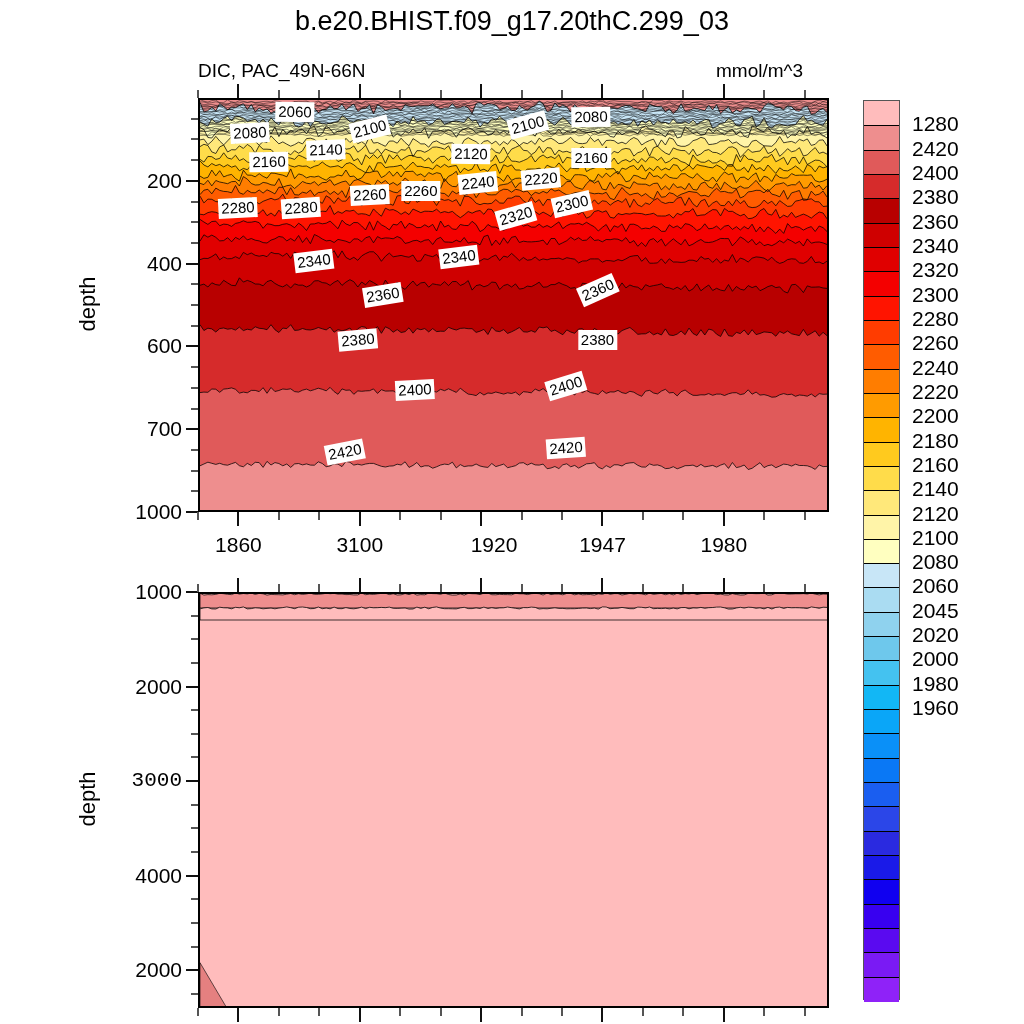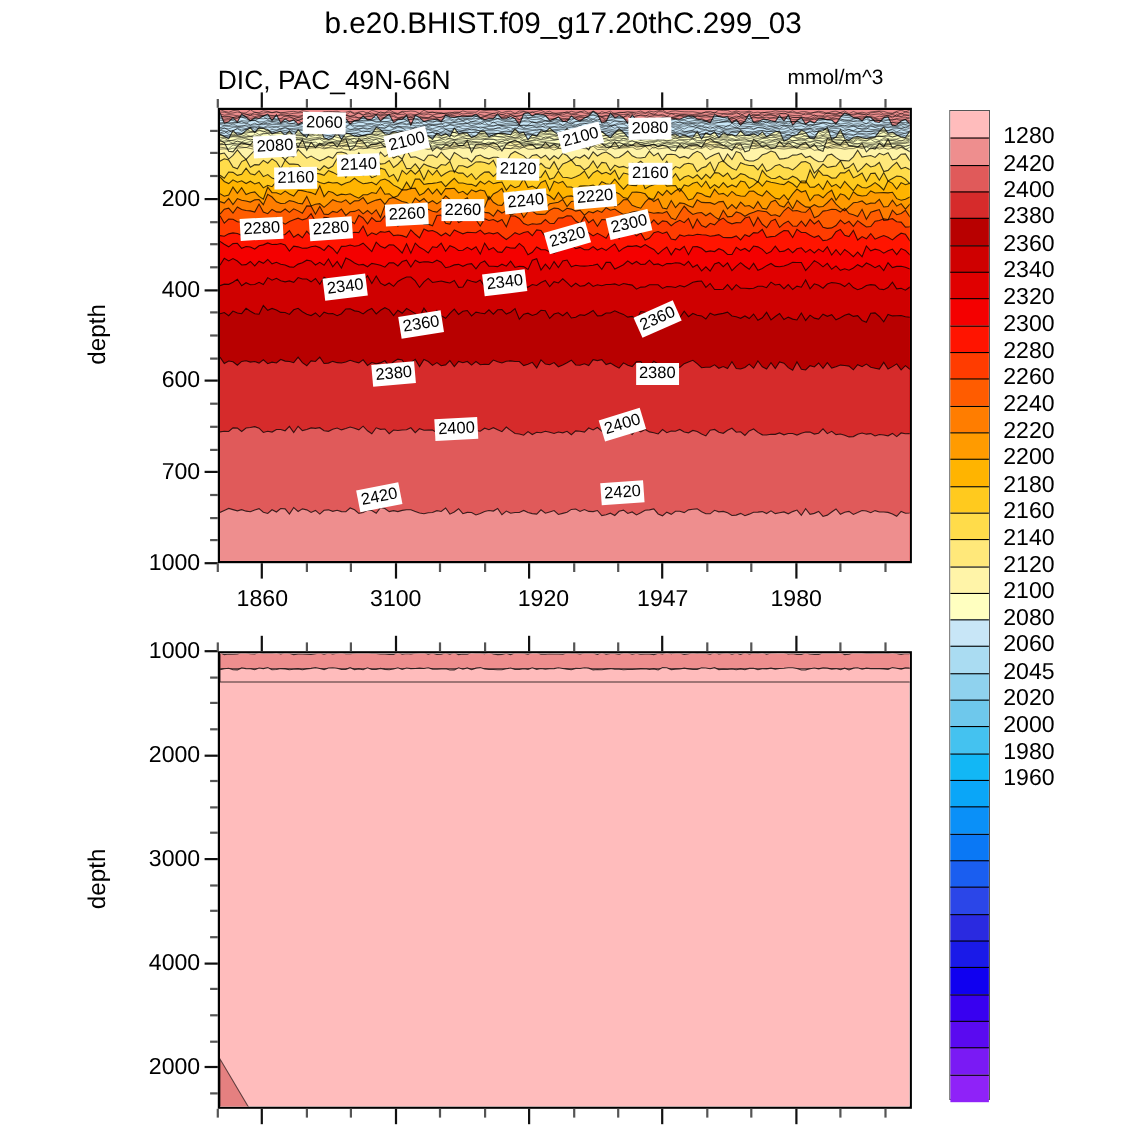--- a/index.html
+++ b/index.html
@@ -1,20 +1,20 @@
 <!DOCTYPE html>
 <html><head>
 <meta charset="utf-8">
 <style>
   html,body{margin:0;padding:0;background:#fff;}
   body{width:1024px;height:1024px;position:relative;
        font-family:"Liberation Sans",sans-serif;color:#000;overflow:hidden;}
   .abs{position:absolute;}
   #title{left:0;top:6px;width:1024px;text-align:center;font-size:27px;letter-spacing:0px;}
-  #subtitle{left:198px;top:60px;font-size:24px;}
+  #subtitle{left:198px;top:60px;font-size:19px;}
   #units{left:716px;top:60px;font-size:19px;}
 
   
   .panel{position:absolute;border:2px solid #000;box-sizing:border-box;overflow:hidden;}
   #panel-top{left:198px;top:98px;width:631px;height:414px;}
   #panel-bot{left:198px;top:592px;width:631px;height:416px;}
 
   
   .clab{position:absolute;background:#fff;border:0;
         font-size:15px;line-height:15px;padding:2px 3px 3px 3px;
@@ -220,21 +220,21 @@
     <div class="tickmark" style="left: 682.385px; top: 512px; width: 2px; height: 8px;"></div>
     <div class="tickmark" style="left: 682.385px; top: 90px; width: 2px; height: 8px;"></div>
     <div class="tickmark" style="left: 763.282px; top: 512px; width: 2px; height: 8px;"></div>
     <div class="tickmark" style="left: 763.282px; top: 90px; width: 2px; height: 8px;"></div>
     <div class="tickmark" style="left: 803.731px; top: 512px; width: 2px; height: 8px;"></div>
     <div class="tickmark" style="left: 803.731px; top: 90px; width: 2px; height: 8px;"></div>
     <div class="ytick" style="left: 90px; top: 581px; width: 92px;">1000</div>
     <div class="tickmark maj" style="left: 186px; top: 591px; width: 12px; height: 2px;"></div>
     <div class="ytick" style="left: 90px; top: 675.545px; width: 92px;">2000</div>
     <div class="tickmark maj" style="left: 186px; top: 685.545px; width: 12px; height: 2px;"></div>
-    <div class="ytick" style="left: 90px; top: 770.091px; width: 92px;">3000</div>
+    <div class="ytick" style="left: 90px; top: 770.091px; width: 92px; font-family: Liberation Mono, monospace;">3000</div>
     <div class="tickmark maj" style="left: 186px; top: 780.091px; width: 12px; height: 2px;"></div>
     <div class="ytick" style="left: 90px; top: 864.636px; width: 92px;">4000</div>
     <div class="tickmark maj" style="left: 186px; top: 874.636px; width: 12px; height: 2px;"></div>
     <div class="ytick" style="left: 90px; top: 959.182px; width: 92px;">2000</div>
     <div class="tickmark maj" style="left: 186px; top: 969.182px; width: 12px; height: 2px;"></div>
     <div class="tickmark" style="left: 191px; top: 614.636px; width: 7px; height: 2px;"></div>
     <div class="tickmark" style="left: 191px; top: 638.273px; width: 7px; height: 2px;"></div>
     <div class="tickmark" style="left: 191px; top: 661.909px; width: 7px; height: 2px;"></div>
     <div class="tickmark" style="left: 191px; top: 709.182px; width: 7px; height: 2px;"></div>
     <div class="tickmark" style="left: 191px; top: 732.818px; width: 7px; height: 2px;"></div>

